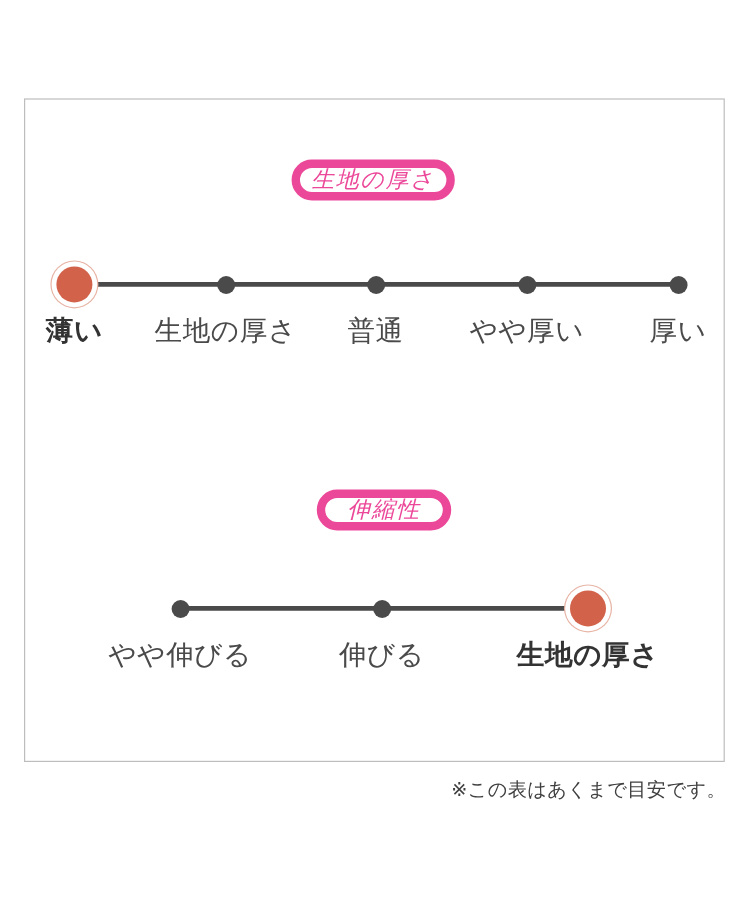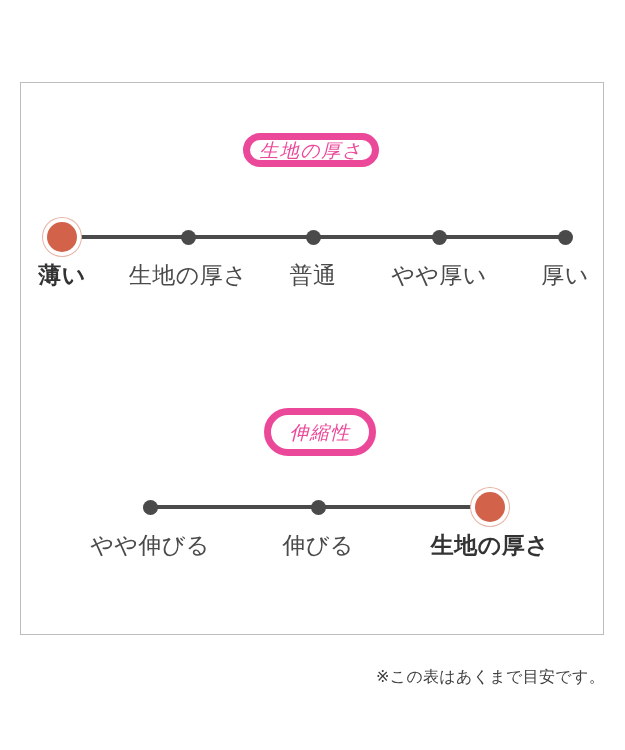--- a/index.html
+++ b/index.html
@@ -49,21 +49,21 @@
   #pill-thickness {
     left: 243px;
     top: 133px;
     width: 136px;
     height: 34px;
   }
   #pill-stretch {
     left: 264px;
     top: 408px;
     width: 112px;
-    height: 48px;
+    height: 34px;
   }
 
   
   .scale {
     position: absolute;
     height: 90px;
   }
   #scale-thickness {
     left: 0px;
     top: 200px;
@@ -136,21 +136,20 @@
 
   
   #footnote {
     position: absolute;
     right: 20px;
     top: 648px;
     font-size: 16px;
     color: #3f3f3f;
     letter-spacing: 0.3px;
     white-space: nowrap;
-    margin-top: 19px;
   }
 </style>
 </head>
 <body>
 
 <div id="spec-frame"></div>
 
 <div class="section-pill" id="pill-thickness">生地の厚さ</div>
 
 <div class="scale" id="scale-thickness">

